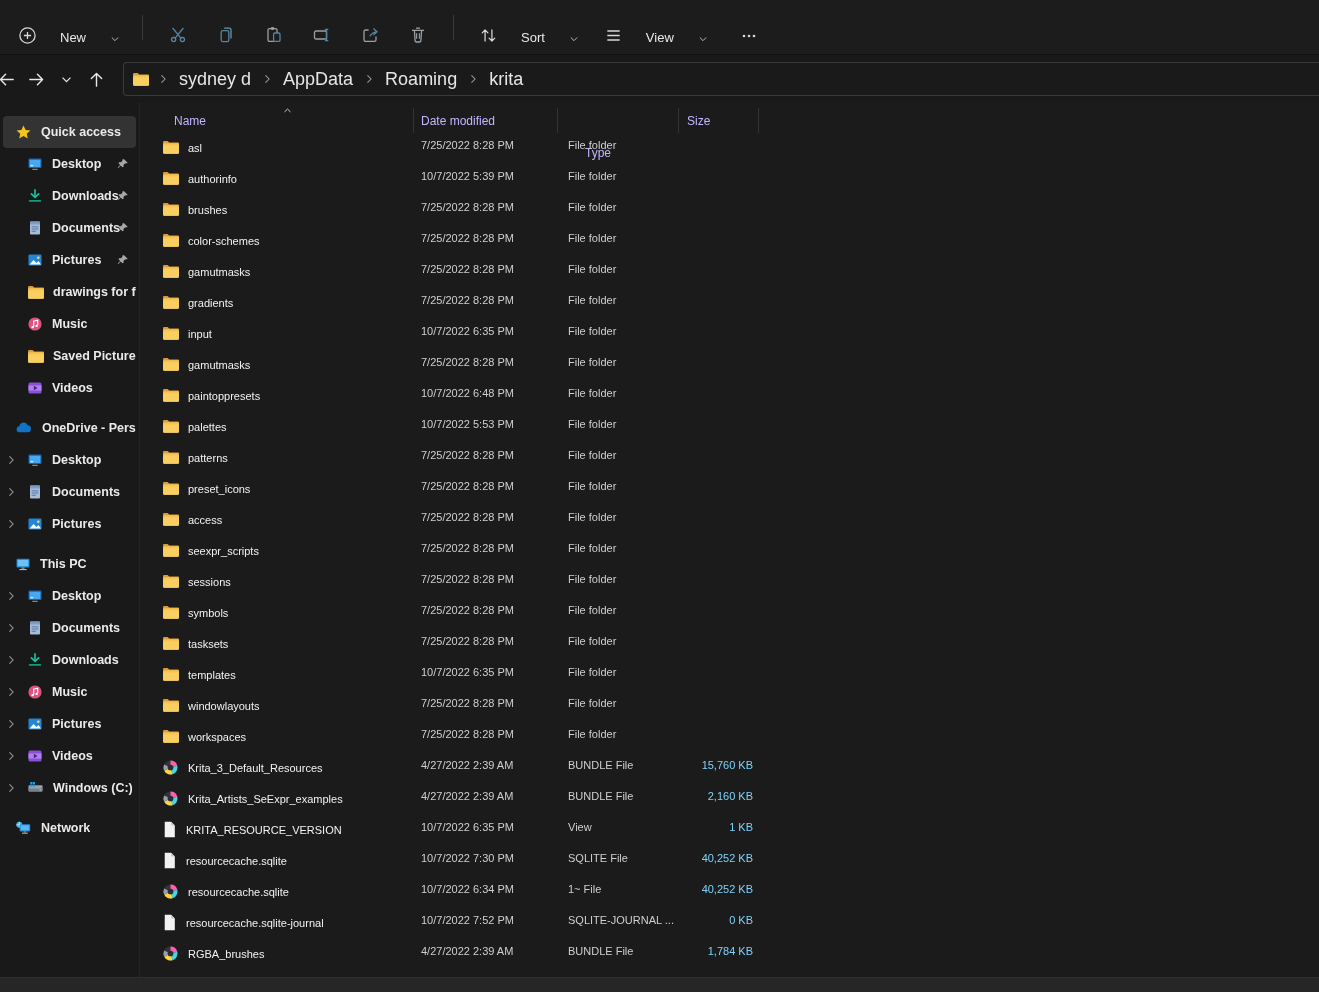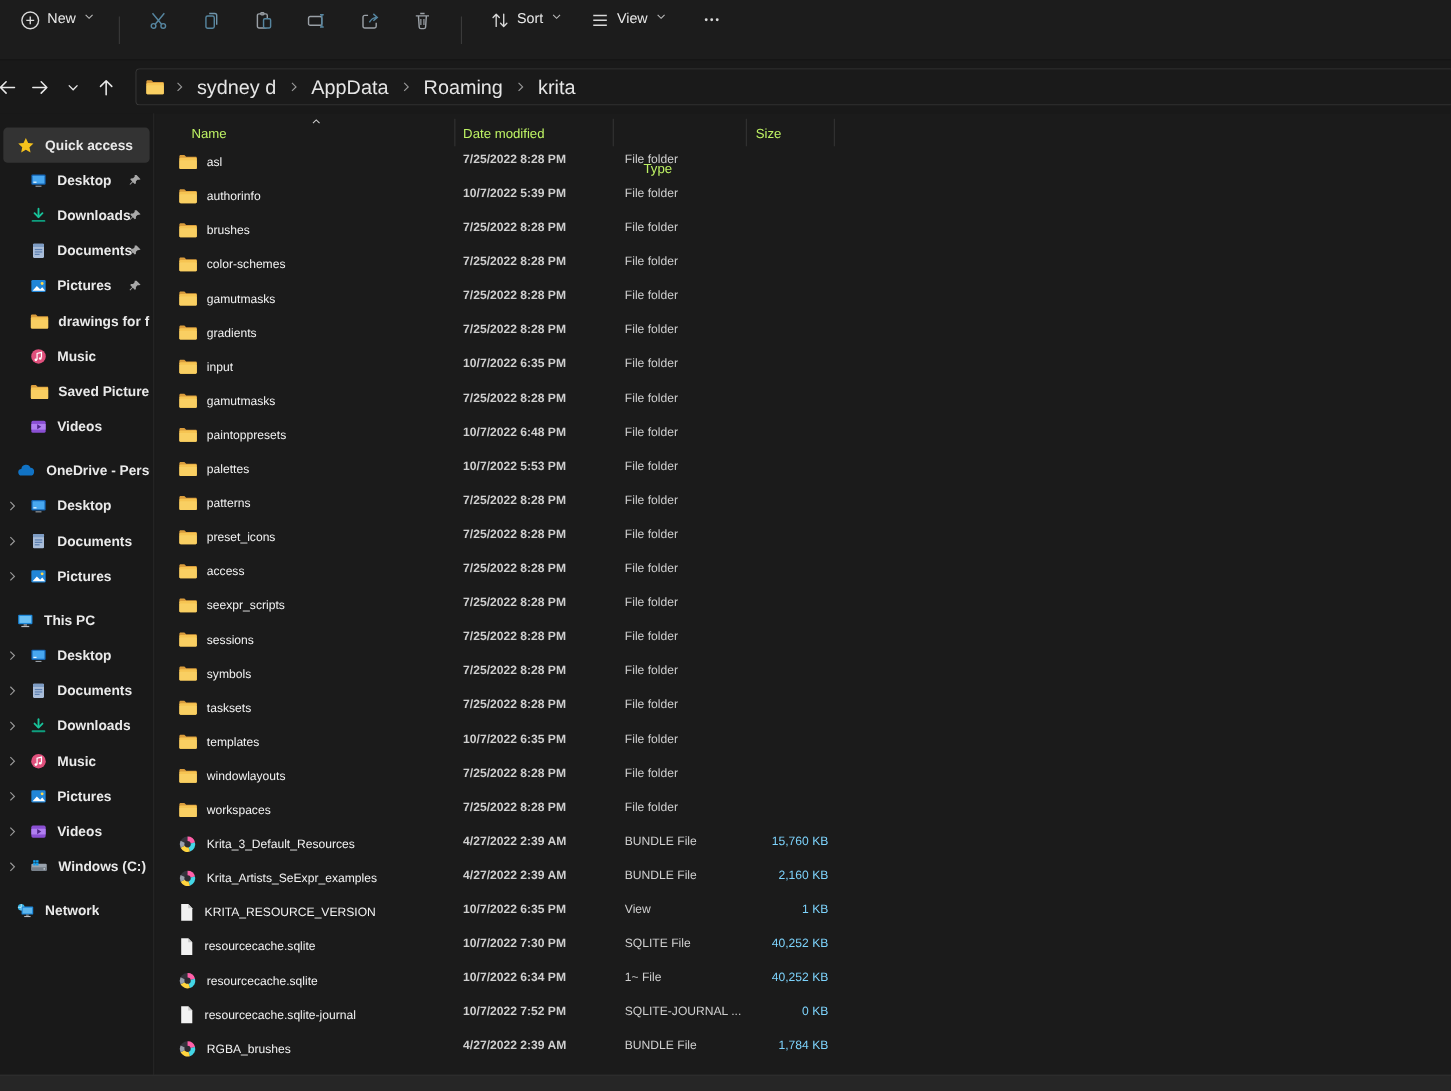--- a/index.html
+++ b/index.html
@@ -7,21 +7,21 @@
        -webkit-font-smoothing:antialiased;color:#e8e8e8;}
   .app{position:relative;width:1319px;height:992px;background:#1c1c1c;overflow:hidden;}
 
   .ic{display:inline-flex;align-items:center;justify-content:center;}
   .ic svg{display:block;}
 
   
   .toolbar{position:absolute;top:0;left:0;right:0;height:54px;display:flex;align-items:center;
            background:#1c1c1c;border-bottom:1px solid #121212;}
   .toolbar button{background:transparent;border:none;color:#e9e9e9;font-family:inherit;
-           font-size:13px;display:flex;align-items:flex-start;gap:6px;height:36px;
+           font-size:13px;display:flex;align-items:flex-end;gap:23px;height:36px;
            border-radius:4px;padding:0 10px;cursor:default;}
   .tb-new{margin-left:8px;}
   .tb-icon{width:48px;justify-content:center;padding:0!important;}
   .tb-div{width:1px;height:25px;background:#3a3a3a;margin:0 11px;}
   .tb-text{margin-left:4px;}
   .tb-more{width:44px;justify-content:center;padding:0!important;margin-left:8px;}
 
   
   .navrow{position:absolute;top:55px;left:0;right:0;height:48px;background:#191919;
           display:flex;align-items:center;}
@@ -43,34 +43,34 @@
   .side-item.sel{background:#333333;}
   .side-item .chev{position:absolute;left:1px;}
   .side-item .ikon{margin-left:12px;}
   .side-item.lvl1 .ikon{margin-left:24px;}
   .side-item .lbl{margin-left:9px;overflow:hidden;}
   .side-item .pin{position:absolute;right:7px;}
   .side-gap{height:8px;}
 
   
   .content{position:absolute;top:103px;left:141px;right:0;bottom:14px;background:#1b1b1b;overflow:hidden;}
-  .listheader{position:relative;height:36px;font-size:12px;color:#bef264;}
+  .listheader{position:relative;height:36px;font-size:12px;color:#c4b5fd;}
   .hdr-cell{position:absolute;top:11px;cursor:default;}
   .hdr-name{left:33px;}
   .hdr-date{left:280px;}
   .hdr-type{left:444px;margin-top:32px;}
   .hdr-size{left:546px;}
   .hdr-div{position:absolute;top:5px;height:25px;width:1px;background:#333333;}
   .hdr-caret{position:absolute;top:1px;left:140px;}
 
   .rows{position:absolute;top:36px;left:0;right:0;}
   .row{height:31px;display:flex;align-items:flex-start;font-size:11px;}
   .cell-name{width:272px;display:flex;align-items:center;padding-left:21px;box-sizing:border-box;
              gap:9px;color:#f2f2f2;white-space:nowrap;overflow:hidden;}
-  .cell-date{width:144px;box-sizing:border-box;padding-left:8px;color:#cfcfcf;white-space:nowrap;font-weight:bold;}
+  .cell-date{width:144px;box-sizing:border-box;padding-left:8px;color:#cfcfcf;white-space:nowrap;}
   .cell-type{width:121px;box-sizing:border-box;padding-left:11px;color:#cfcfcf;white-space:nowrap;overflow:hidden;}
   .cell-size{width:80px;box-sizing:border-box;padding-right:5px;color:#7dd3fc;text-align:right;white-space:nowrap;}
 
   .statusbar{position:absolute;bottom:0;left:0;right:0;height:14px;background:#262626;border-top:1px solid #2f2f2f;}
 </style>
 </head>
 <body>
 
 <div class="app">
 

